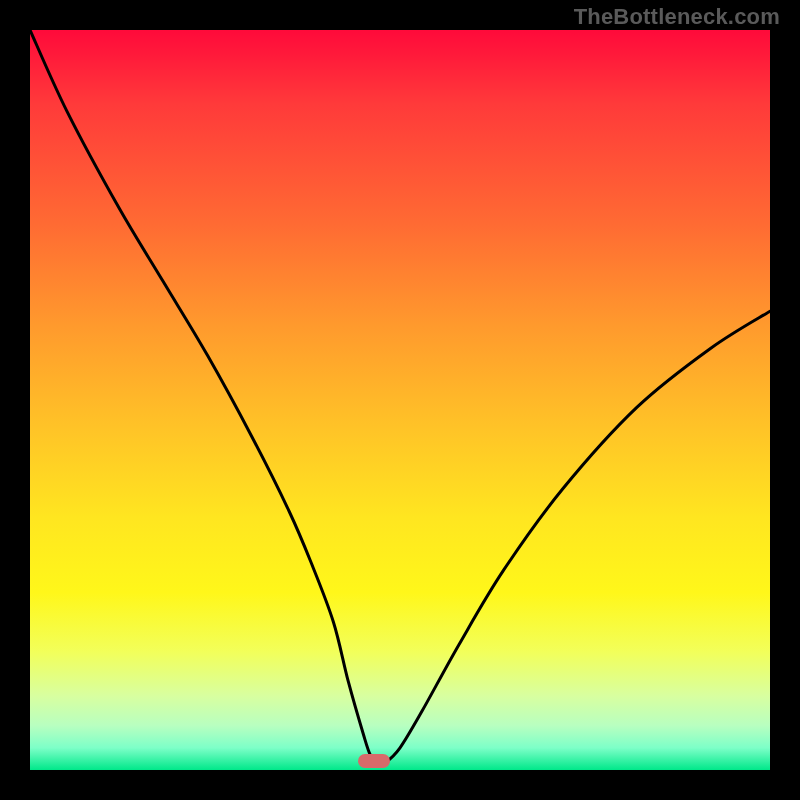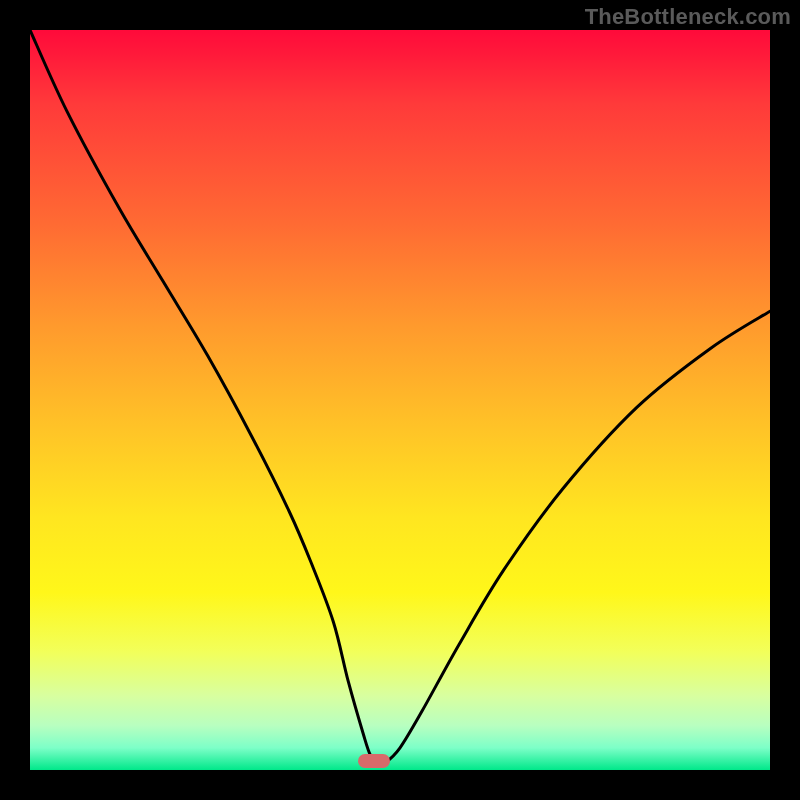--- a/index.html
+++ b/index.html
@@ -13,21 +13,21 @@
   }
   .frame {
     position: relative;
     width: 800px;
     height: 800px;
     background: #000;
   }
   .watermark {
     position: absolute;
     top: 4px;
-    right: 9px;
+    right: 20px;
     color: #5a5a5a;
     font-size: 22px;
     font-weight: 600;
     letter-spacing: 0.2px;
     z-index: 5;
   }
   .plot-area {
     position: absolute;
     left: 30px;
     top: 30px;

